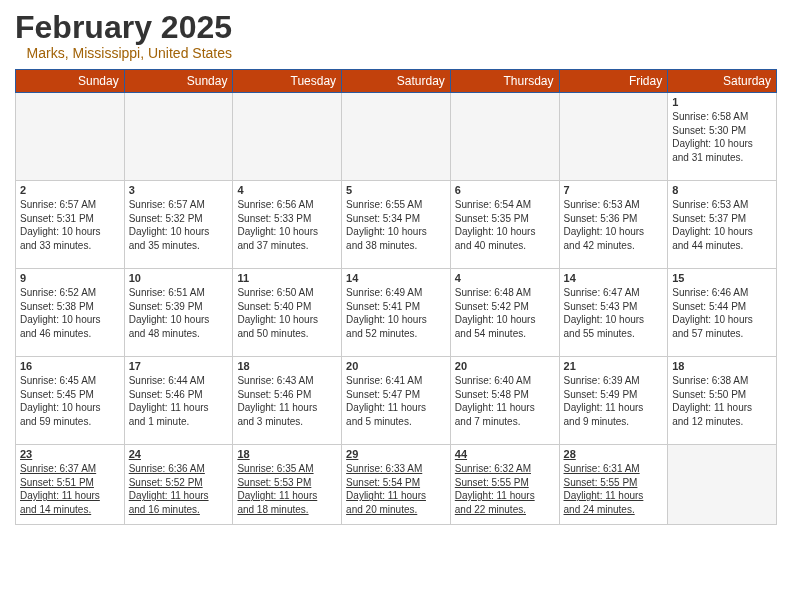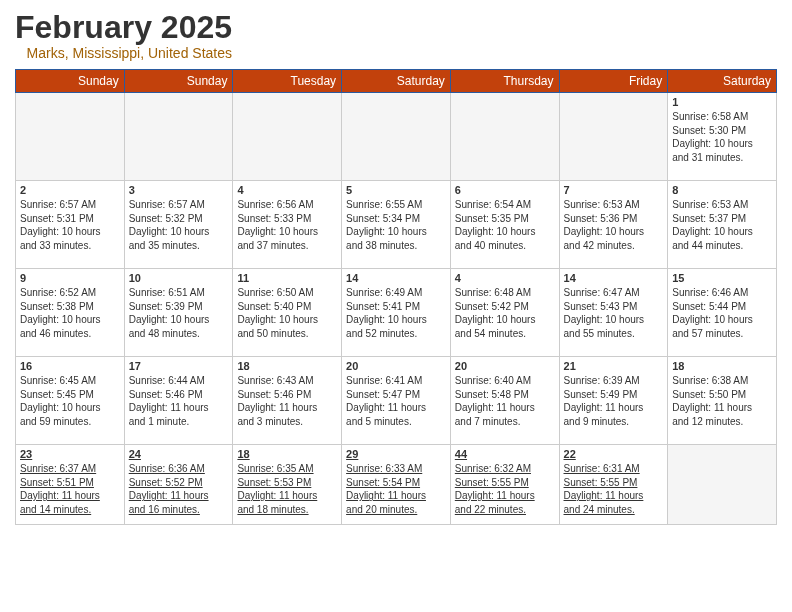--- a/index.html
+++ b/index.html
@@ -230,20 +230,20 @@
           </td>
           <td>
             <div class="day-num">29</div>
             <div class="day-info">Sunrise: 6:33 AM<br>Sunset: 5:54 PM<br>Daylight: 11 hours<br>and 20 minutes.</div>
           </td>
           <td>
             <div class="day-num">44</div>
             <div class="day-info">Sunrise: 6:32 AM<br>Sunset: 5:55 PM<br>Daylight: 11 hours<br>and 22 minutes.</div>
           </td>
           <td>
-            <div class="day-num">22</div>
+            <div class="day-num">28</div>
             <div class="day-info">Sunrise: 6:31 AM<br>Sunset: 5:55 PM<br>Daylight: 11 hours<br>and 24 minutes.</div>
           </td>
           <td class="empty"></td>
         </tr>
       </tbody>
   </table>
 </div>
 
 </body></html>

